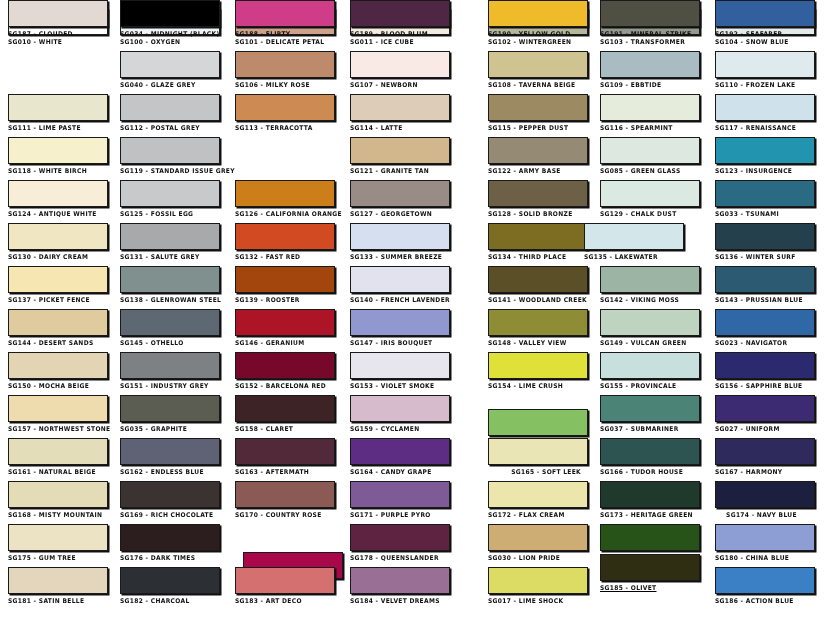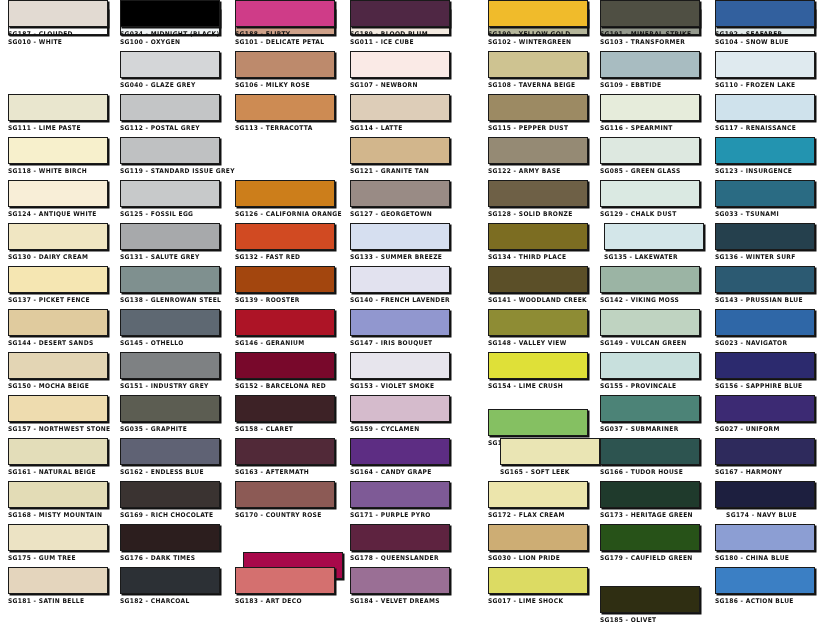--- a/index.html
+++ b/index.html
@@ -193,21 +193,21 @@
       <div class="swatch-label">SG132 - FAST RED</div>
     </div>
     <div class="swatch-cell" style="left: 350px; top: 223px;">
       <div class="swatch-chip" style="background: rgb(214, 223, 240); width: 100px; height: 27px;"></div>
       <div class="swatch-label">SG133 - SUMMER BREEZE</div>
     </div>
     <div class="swatch-cell" style="left: 488px; top: 223px;">
       <div class="swatch-chip" style="background: rgb(124, 109, 34); width: 100px; height: 27px;"></div>
       <div class="swatch-label">SG134 - THIRD PLACE</div>
     </div>
-    <div class="swatch-cell" style="left: 604px; top: 223px;">
+    <div class="swatch-cell" style="left: 584px; top: 223px;">
       <div class="swatch-chip" style="background: rgb(211, 230, 233); width: 100px; height: 27px;"></div>
       <div class="swatch-label">SG135 - LAKEWATER</div>
     </div>
     <div class="swatch-cell" style="left: 715px; top: 223px;">
       <div class="swatch-chip" style="background: rgb(37, 64, 77); width: 100px; height: 27px;"></div>
       <div class="swatch-label">SG136 - WINTER SURF</div>
     </div>
     <div class="swatch-cell" style="left: 8px; top: 266px;">
       <div class="swatch-chip" style="background: rgb(245, 230, 178); width: 100px; height: 27px;"></div>
       <div class="swatch-label">SG137 - PICKET FENCE</div>
@@ -329,21 +329,21 @@
       <div class="swatch-label">SG162 - ENDLESS BLUE</div>
     </div>
     <div class="swatch-cell" style="left: 235px; top: 438px;">
       <div class="swatch-chip" style="background: rgb(81, 41, 56); width: 100px; height: 27px;"></div>
       <div class="swatch-label">SG163 - AFTERMATH</div>
     </div>
     <div class="swatch-cell" style="left: 350px; top: 438px;">
       <div class="swatch-chip" style="background: rgb(93, 45, 131); width: 100px; height: 27px;"></div>
       <div class="swatch-label">SG164 - CANDY GRAPE</div>
     </div>
-    <div class="swatch-cell" style="left: 500px; top: 438px;">
+    <div class="swatch-cell" style="left: 488px; top: 438px; text-align: right;">
       <div class="swatch-chip" style="background: rgb(234, 229, 180); width: 100px; height: 27px;"></div>
       <div class="swatch-label">SG165 - SOFT LEEK</div>
     </div>
     <div class="swatch-cell" style="left: 600px; top: 438px;">
       <div class="swatch-chip" style="background: rgb(45, 84, 80); width: 100px; height: 27px;"></div>
       <div class="swatch-label">SG166 - TUDOR HOUSE</div>
     </div>
     <div class="swatch-cell" style="left: 715px; top: 438px;">
       <div class="swatch-chip" style="background: rgb(46, 42, 92); width: 100px; height: 27px;"></div>
       <div class="swatch-label">SG167 - HARMONY</div>
@@ -417,21 +417,21 @@
       <div class="swatch-label">SG183 - ART DECO</div>
     </div>
     <div class="swatch-cell" style="left: 350px; top: 567px;">
       <div class="swatch-chip" style="background: rgb(154, 111, 149); width: 100px; height: 27px;"></div>
       <div class="swatch-label">SG184 - VELVET DREAMS</div>
     </div>
     <div class="swatch-cell" style="left: 488px; top: 567px;">
       <div class="swatch-chip" style="background: rgb(220, 219, 99); width: 100px; height: 27px;"></div>
       <div class="swatch-label">SG017 - LIME SHOCK</div>
     </div>
-    <div class="swatch-cell" style="left: 600px; top: 586px;">
+    <div class="swatch-cell" style="left: 600px; top: 554px; text-decoration: underline;">
       <div class="swatch-chip" style="background: rgb(47, 46, 18); width: 100px; height: 27px;"></div>
       <div class="swatch-label">SG185 - OLIVET</div>
     </div>
     <div class="swatch-cell" style="left: 715px; top: 567px;">
       <div class="swatch-chip" style="background: rgb(59, 127, 196); width: 100px; height: 27px;"></div>
       <div class="swatch-label">SG186 - ACTION BLUE</div>
     </div>
     <div class="swatch-cell" style="left: 8px;">
       <div class="swatch-chip" style="background: rgb(226, 218, 210); width: 100px; height: 27px;"></div>
       <div class="swatch-label">SG187 - CLOUDED</div>

